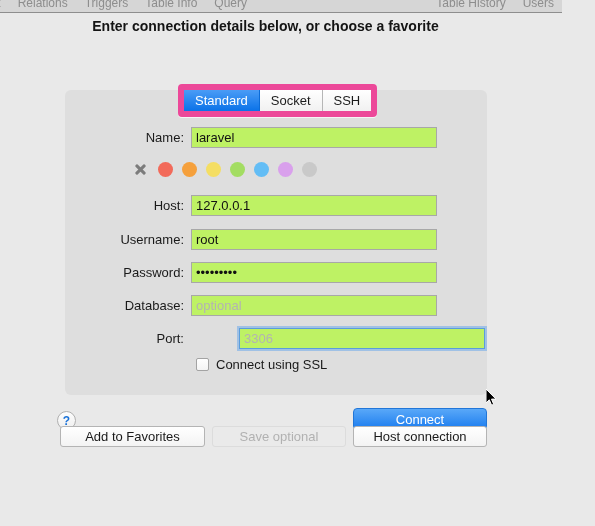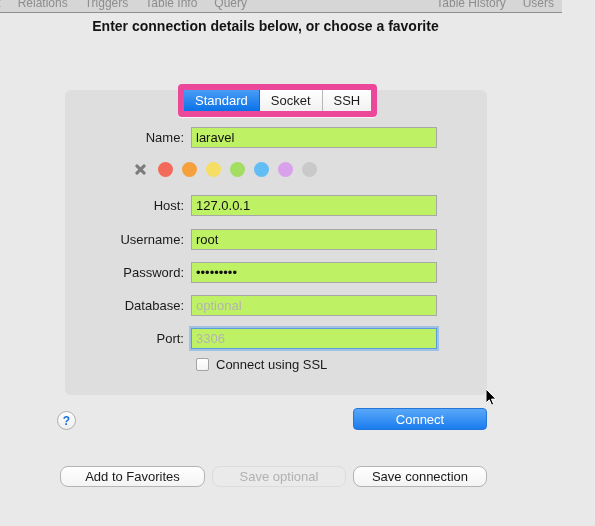--- a/index.html
+++ b/index.html
@@ -226,23 +226,23 @@
     color: #ffffff;
     font-size: 13px;
     display: flex;
     align-items: center;
     justify-content: center;
     box-sizing: border-box;
     cursor: default;
   }
   .btn {
     position: absolute;
-    top: 466px;
+    top: 426px;
     height: 21px;
-    border-radius: 8px;
+    border-radius: 3px;
     border: 1px solid #b4b4b4;
     background: linear-gradient(to bottom, #ffffff 0%, #f3f3f3 100%);
     font-size: 13px;
     color: #1a1a1a;
     display: flex;
     align-items: center;
     justify-content: center;
     box-sizing: border-box;
     cursor: default;
   }
@@ -312,21 +312,21 @@
   <div class="row" style="top:135px;">
     <div class="flabel">Password:</div>
     <input class="finput" type="text" value="•••••••••" style="">
   </div>
 
   <div class="row" style="top:168px;">
     <div class="flabel">Database:</div>
     <input class="finput" type="text" placeholder="optional" style="">
   </div>
 
-  <div class="row" style="top:201px;">
+  <div class="row" style="top:201px;gap:48px;">
     <div class="flabel">Port:</div>
     <input class="finput focused" type="text" autofocus="" placeholder="3306" style="">
   </div>
 
 </div>
 
 <div class="swatch-row">
   <div class="swatch-clear"></div>
   <div class="swatch" style="background:#f26a5a"></div>
   <div class="swatch" style="background:#f5a03c"></div>
@@ -339,17 +339,17 @@
 
 <div class="check-row">
   <div class="checkbox"></div>
   <span class="check-label">Connect using SSL</span>
 </div>
 
 <div class="help-btn">?</div>
 <div class="connect-btn">Connect</div>
 <div class="btn" id="btn-add-fav">Add to Favorites</div>
 <div class="btn disabled" id="btn-save">Save optional</div>
-<div class="btn" id="btn-test">Save connection</div>
+<div class="btn" id="btn-test">Host connection</div>
 
 <svg class="cursor" viewBox="0 0 12 18">
   <path d="M0 0 L0 14 L3.3 10.8 L5.6 16.2 L7.7 15.3 L5.5 10.1 L10 10.1 Z" fill="#000000" stroke="#ffffff" stroke-width="1"></path>
 </svg>
 
 </body></html>

